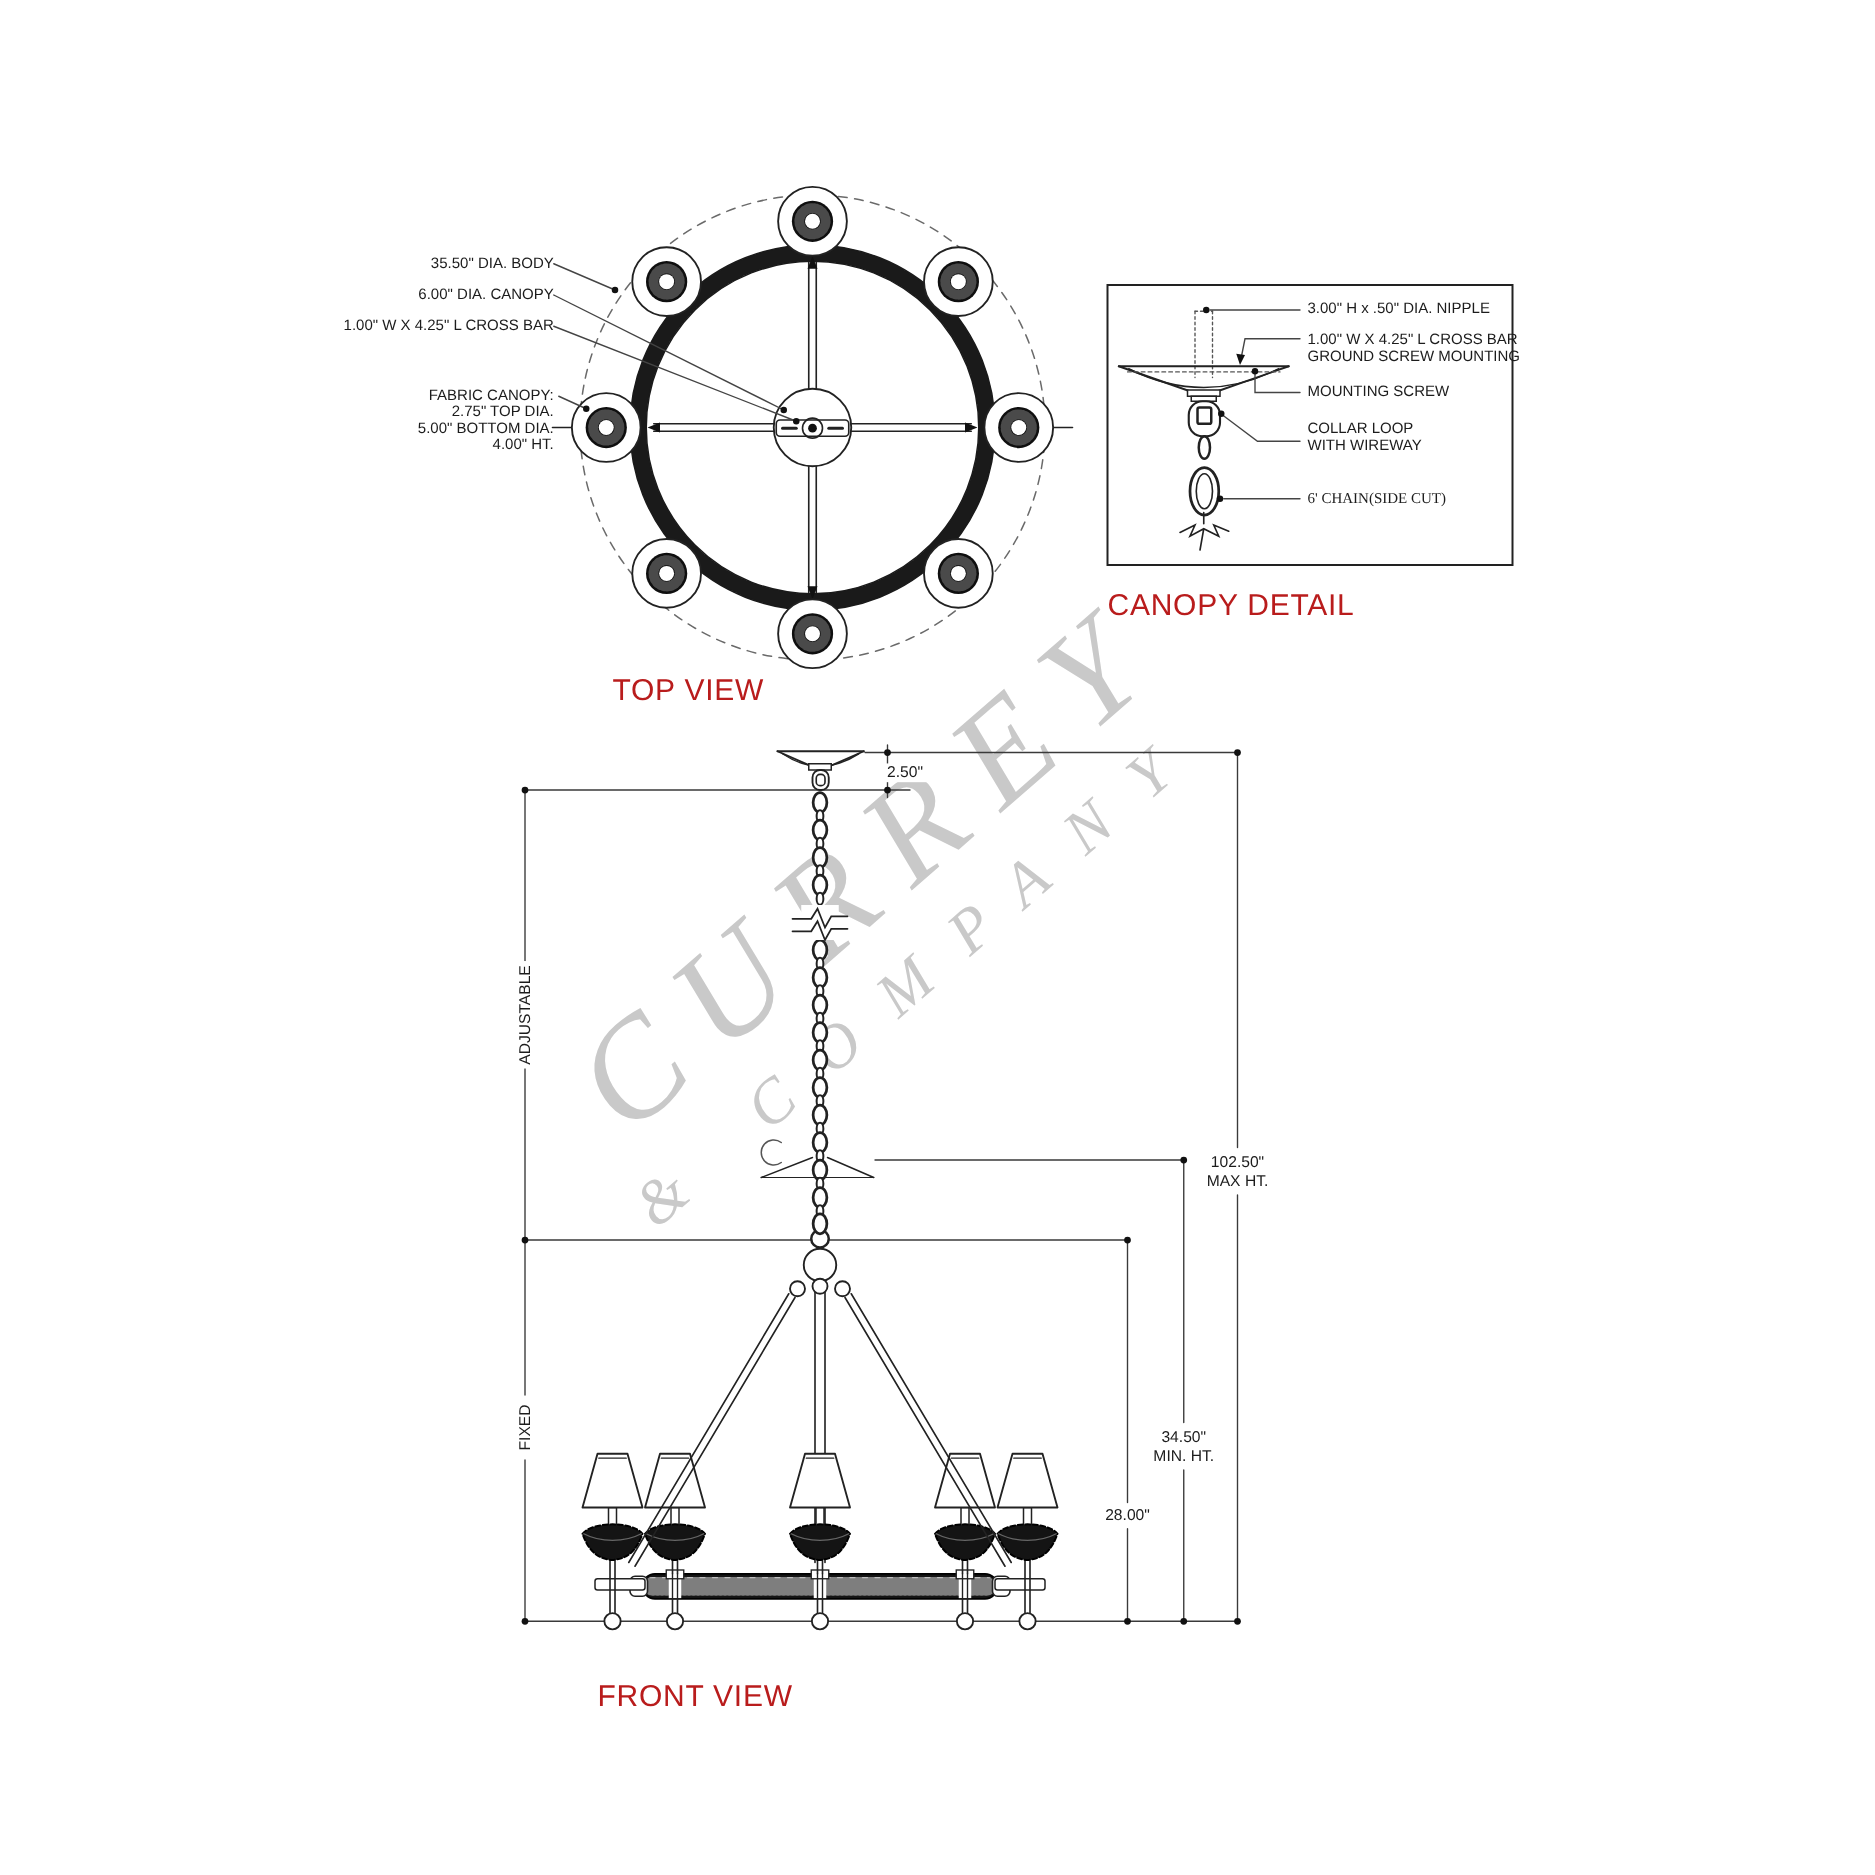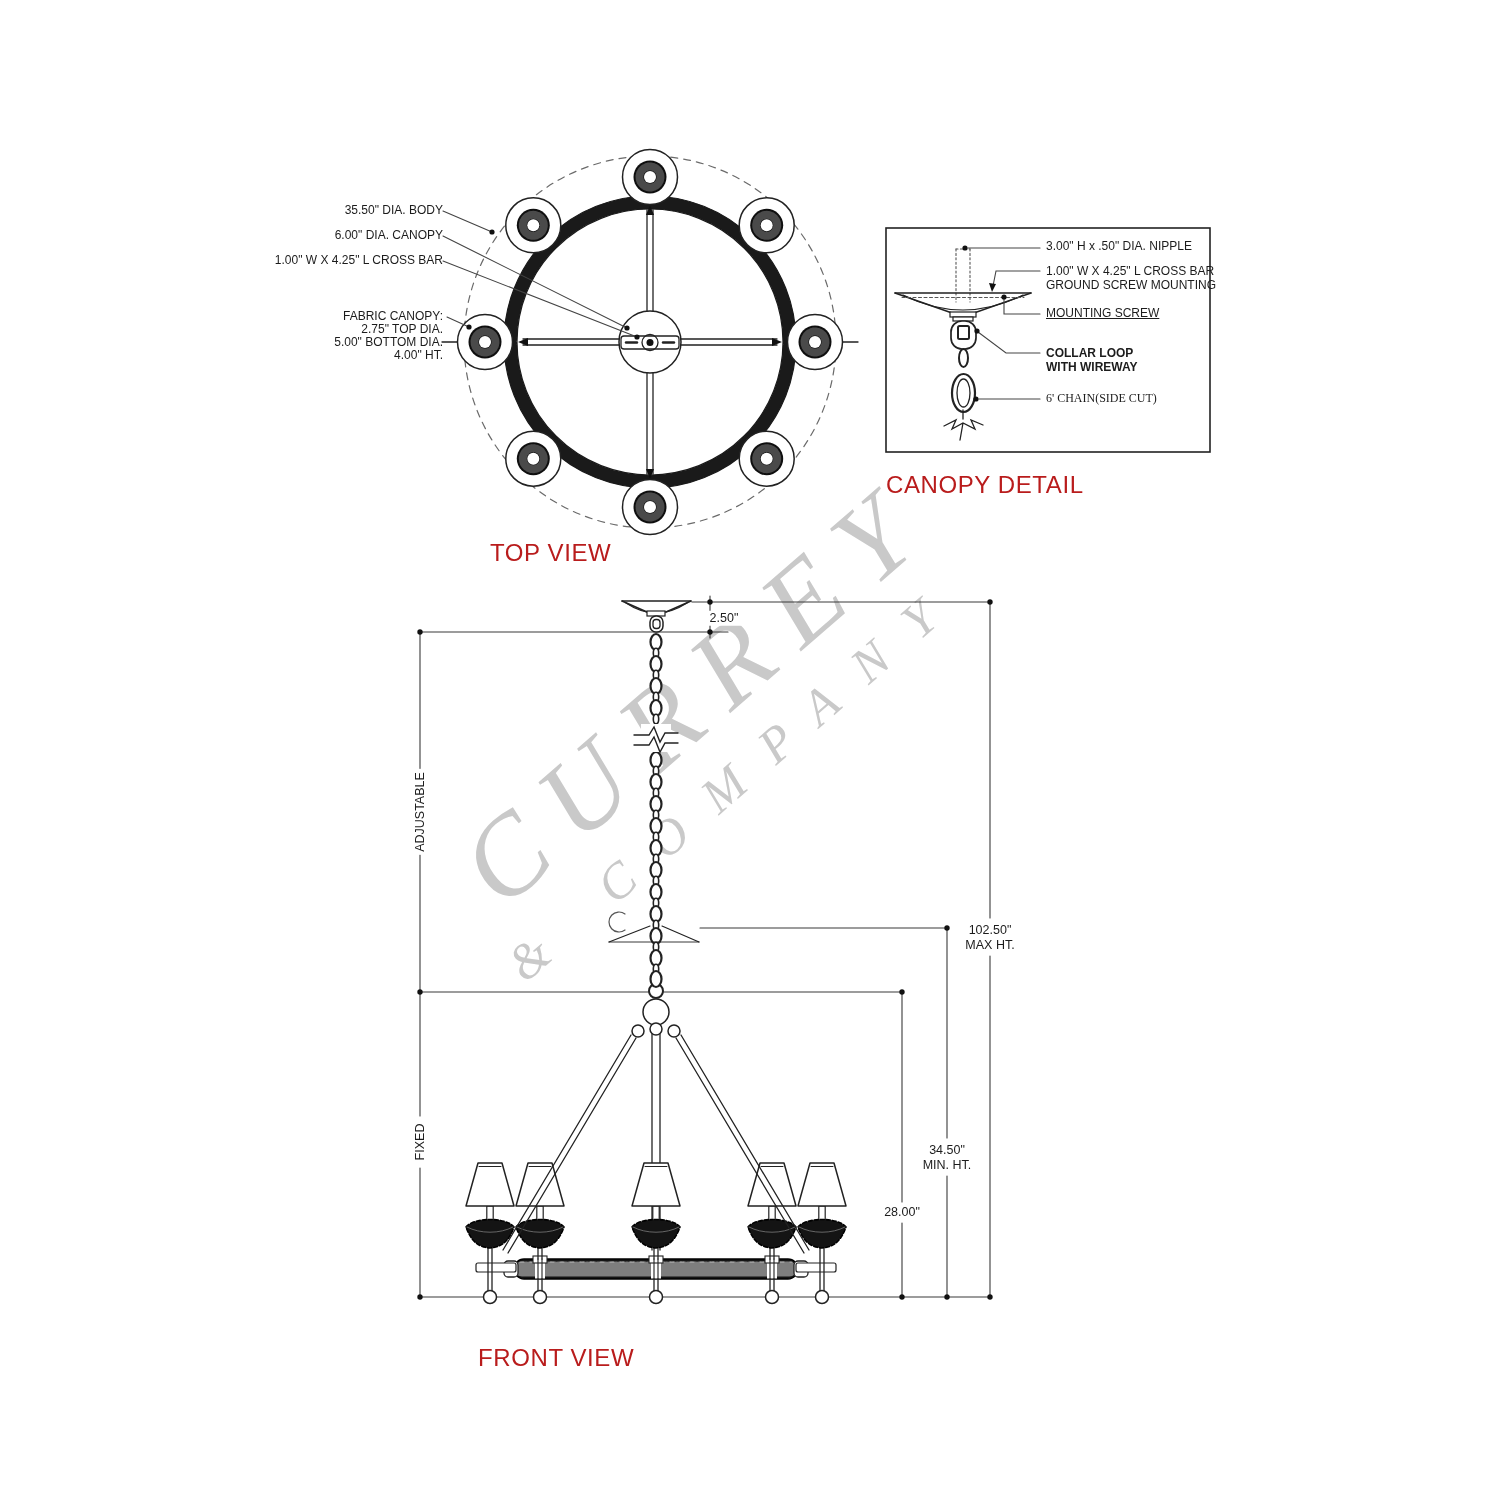--- a/index.html
+++ b/index.html
@@ -371,22 +371,22 @@
   <span>2.75" TOP DIA.</span>
   <span>5.00" BOTTOM DIA.</span>
   <span>4.00" HT.</span>
 </div>
 
 <div class="lbl" style="left:1046px;top:240px;">3.00" H x .50" DIA. NIPPLE</div>
 <div class="lbl" style="left:1046px;top:264px;line-height:14px;">
   <span>1.00" W X 4.25" L CROSS BAR</span>
   <span>GROUND SCREW MOUNTING</span>
 </div>
-<div class="lbl" style="left:1046px;top:307px;text-decoration:underline;">MOUNTING SCREW</div>
-<div class="lbl" style="left:1046px;top:346px;line-height:14px;font-weight:bold;">
+<div class="lbl" style="left:1046px;top:307px;">MOUNTING SCREW</div>
+<div class="lbl" style="left:1046px;top:335px;line-height:14px;">
   <span>COLLAR LOOP</span>
   <span>WITH WIREWAY</span>
 </div>
 <div class="lbl" style="left:1046px;top:392px;font-family:Liberation Serif, serif;">6' CHAIN(SIDE CUT)</div>
 
 <div class="title" style="left:490px;top:539px;">TOP VIEW</div>
 <div class="title" style="left:886px;top:471px;">CANOPY DETAIL</div>
 <div class="title" style="left:478px;top:1344px;">FRONT VIEW</div>
 
 <div class="dim" style="left:724px;top:618px;">2.50"</div>

